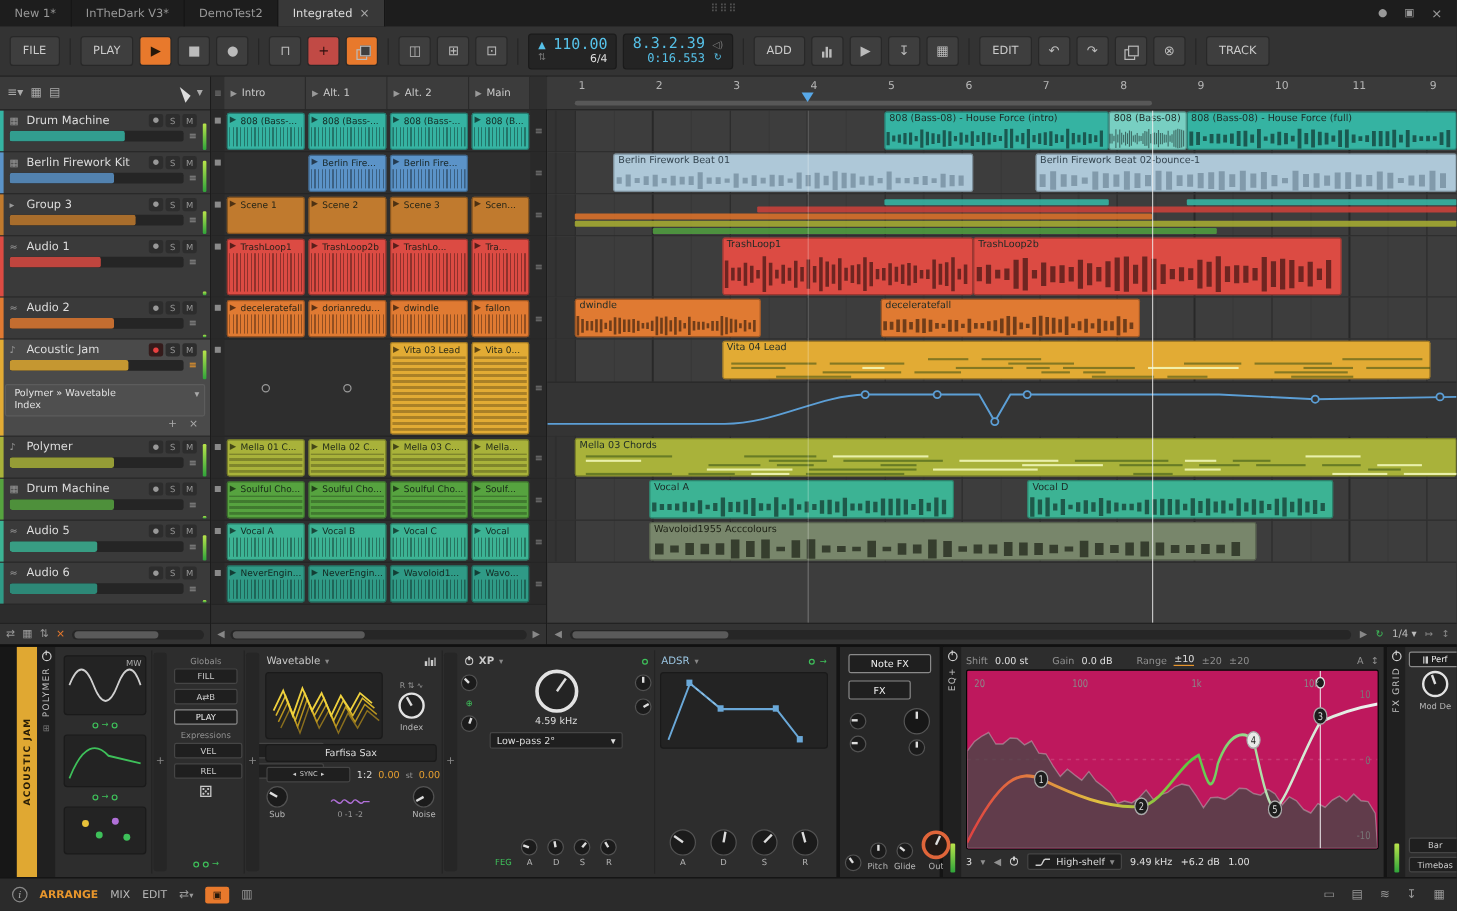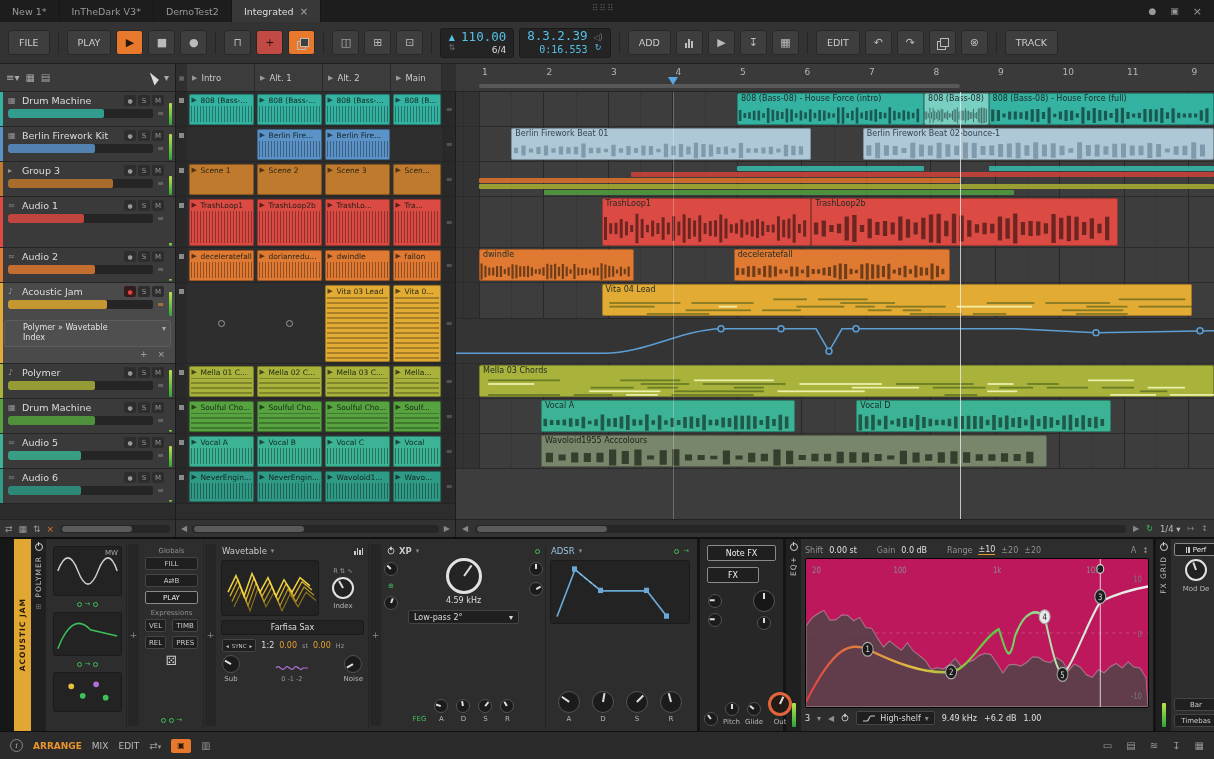--- a/index.html
+++ b/index.html
@@ -57,21 +57,21 @@
 .tb.arm{font-size:6px}
 .tb.arm.on{color:#e84040;background:#351b1b}
 .tline2{display:flex;align-items:center;gap:4px;margin-top:3px}
 .fader{flex:1;height:9px;background:#252525;border-radius:2px;overflow:hidden}
 .ffill{height:100%;border-radius:2px;opacity:.85}
 .lanesic{color:#888;font-size:8px;flex:none}
 .lanesic.orange{color:#e8962c}
 .tmeter{width:9px;flex:none;display:flex;align-items:flex-end;justify-content:center;padding:2px}
 .mfill{width:3px;background:linear-gradient(#b9e44b,#2fa43a);border-radius:1px}
 .text{flex:1;padding:2px 4px;display:flex;flex-direction:column;min-height:0}
-.maprow{background:#4f4f4f;border:1px solid #5c5c5c;border-rad ius:2px;border-radius:2px;padding:2px 18px;font-size:8px;color:#e2e2e2;line-height:1.3;position:relative}
+.maprow{background:#4f4f4f;border:1px solid #5c5c5c;border-rad ius:2px;border-radius:2px;padding:2px 7px;font-size:8px;color:#e2e2e2;line-height:1.3;position:relative}
 .maprow .caret{position:absolute;right:4px;top:3px;color:#aaa}
 .addrow{display:flex;justify-content:flex-end;gap:10px;padding:2px 6px;color:#aaa;font-size:9px}
 .tp-footer{height:18px;flex:none;background:#333;border-top:1px solid #222;display:flex;align-items:center;gap:6px;padding:0 5px;color:#999;font-size:9px}
 .scrollbar{flex:1;height:8px;background:#262626;border-radius:4px;position:relative}
 .thumb{position:absolute;left:2px;top:1px;height:6px;background:#5a5a5a;border-radius:3px}
 .orangex{color:#e8792c}
 
 
 .launcher{width:280px;flex:none;background:#2d2d2d;border-right:1px solid #1c1c1c;display:flex;flex-direction:column}
 .ln-header{height:28px;flex:none;display:grid;grid-template-columns:11px 68px 68px 68px 51px 14px;background:#343434;border-bottom:1px solid #222}
@@ -127,21 +127,21 @@
 .dbody{display:flex;padding:3px;gap:0}
 .sec{display:flex;flex-direction:column;padding:2px;border-right:1px solid #242424}
 .plusrail{width:11px;flex:none;display:flex;align-items:center;justify-content:center;color:#8a8a8a;background:#262626;margin:2px 1px;border-radius:2px;font-size:9px}
 .tile{background:#232323;border:1px solid #1a1a1a;border-radius:3px;position:relative;margin:2px;overflow:hidden}
 .tlab{position:absolute;right:3px;top:2px;font-size:7px;color:#aaa}
 .sechead{display:flex;align-items:center;justify-content:center;gap:4px;font-size:8.5px;color:#c8c8c8;padding:2px 3px;flex:none}
 .sechead .caret{color:#888;font-size:7px}
 .gdot{width:5px;height:5px;border:1px solid #3ec05a;border-radius:50%;display:inline-block}
 .garr{color:#3ec05a;font-size:7px}
 .gline{display:flex;align-items:center;gap:3px;justify-content:center;padding:2px}
-.chip{height:13px;background:#1f1f1f;border:1px solid #454545;border-radius:2px;font-size:7px;color:#ccc;display:flex;align-items:center;justify-content:center;gap:3px;margin:2px 3px;padding:0 3px;white-space:nowrap}
+.chip{height:13px;background:#1f1f1f;border:1px solid #454545;border-radius:2px;font-size:7px;color:#ccc;display:flex;align-items:center;justify-content:center;gap:3px;margin:2px 3px;padding:0 21px;white-space:nowrap}
 .chip.lit{border-color:#8a8a8a;color:#eee}
 .subhead{font-size:7px;color:#909090;text-align:center;margin-top:3px}
 .knob{position:relative;border-radius:50%;background:#1b1b1b;border:1px solid #525252;flex:none}
 .kp{position:absolute;left:50%;bottom:50%;width:2px;height:44%;background:#ddd;transform-origin:bottom center;margin-left:-1px}
 .k14{width:14px;height:14px}.k18{width:18px;height:18px}.k22{width:22px;height:22px}
 .kring{border:2px solid #e2e2e2;background:#222}
 .kbig{width:36px;height:36px;border:3px solid #e2e2e2;background:#242424}
 .kout{width:24px;height:24px;border:3px solid #e0653a;background:#241a16}
 .klabel{font-size:7px;color:#b5b5b5;text-align:center;margin-top:1px}
 .kcol{display:flex;flex-direction:column;align-items:center;gap:1px}

